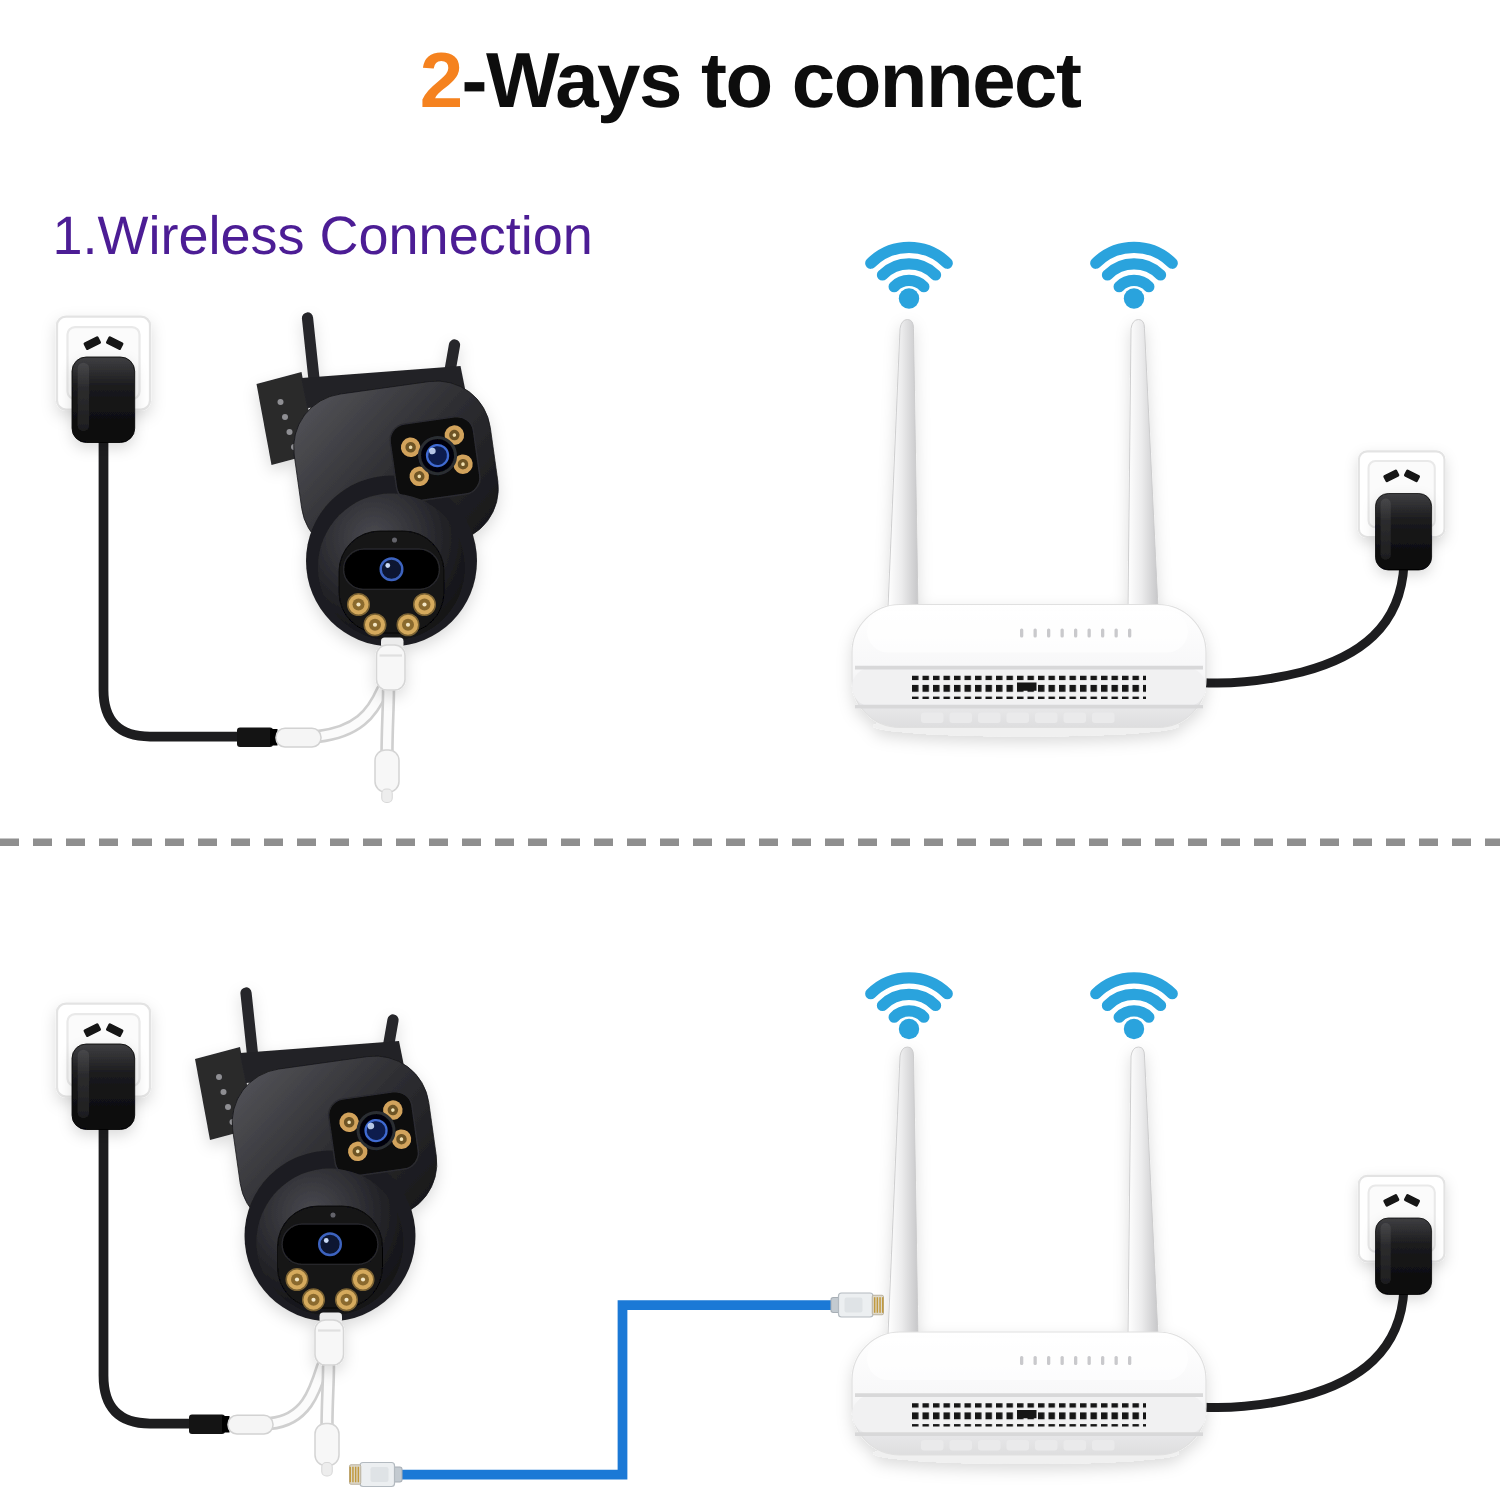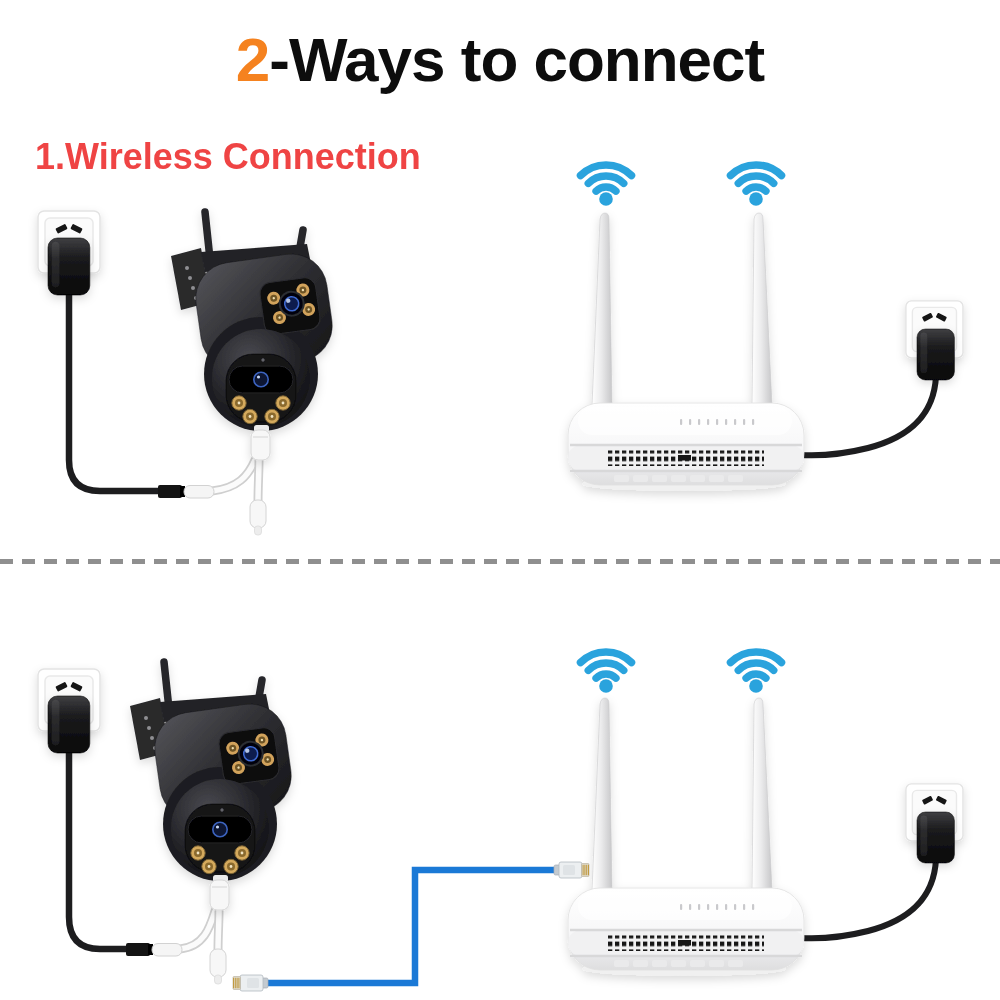--- a/index.html
+++ b/index.html
@@ -2,30 +2,30 @@
 <html><head>
 <meta charset="utf-8">
 <style>
   html,body{margin:0;padding:0;}
   body{
     width:1000px;height:1000px;position:relative;overflow:hidden;
     background:#ffffff;font-family:"Liberation Sans", sans-serif;
   }
   .title{
     position:absolute;top:24px;left:0;width:1000px;margin:0;
-    text-align:center;font-size:62px;font-weight:900;letter-spacing:-1px;
+    text-align:center;font-size:52px;font-weight:900;letter-spacing:-1px;
     color:#0d0d0d;
   }
   .title .accent{color:#F5821F;}
   .section{position:absolute;left:0;width:1000px;}
   #section-wireless{top:130px;height:420px;}
   #section-wired{top:585px;height:415px;}
   .section-label{
     position:absolute;left:35px;top:6px;
-    font-size:36px;font-weight:700;color:#ef4444;letter-spacing:0;
+    font-size:36px;font-weight:400;color:#4c1d95;letter-spacing:0;
   }
   #section-wired .section-label{top:10px;}
   .scene{position:absolute;left:0;top:0;}
   .divider{
     position:absolute;top:559px;left:0;width:1000px;height:5px;
     background:repeating-linear-gradient(90deg,#8f8f8f 0 13px,transparent 13px 22px);
   }
   .defs-holder{position:absolute;width:0;height:0;}
 </style>
 </head>

